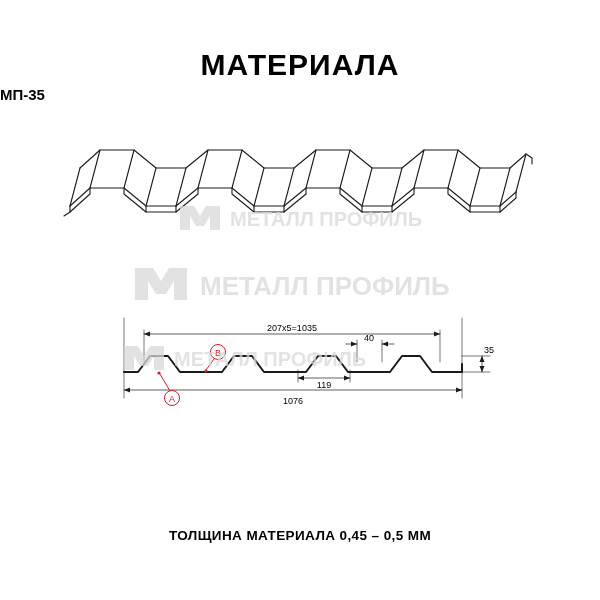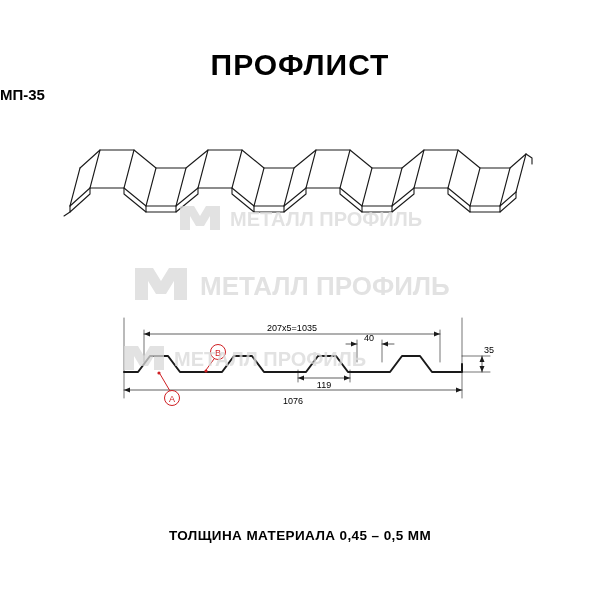--- a/index.html
+++ b/index.html
@@ -82,21 +82,21 @@
     font-size: 9px;
     fill: #000;
     font-family: "Liberation Sans", sans-serif;
   }
 </style>
 </head>
 <body>
 
 <div class="page">
 
-  <div class="title">ПРОФЛИСТ</div>
+  <div class="title">МАТЕРИАЛА</div>
   <div class="subtitle">МП-35</div>
 
   <div class="iso-wrap">
     <svg width="480" height="130" viewBox="0 0 480 130">
       <g fill="none" stroke="#1a1a1a" stroke-width="1.1" stroke-linejoin="round" stroke-linecap="round">
 
         <path d="M20 28 L40 10 L74 10 L96 28 L126 28 L148 10 L182 10 L204 28 L234 28 L256 10 L290 10 L312 28 L342 28 L364 10 L398 10 L420 28 L450 28 L466 14"></path>
 
         <path d="M10 66 L30 48 L64 48 L86 66 L116 66 L138 48 L172 48 L194 66 L224 66 L246 48 L280 48 L302 66 L332 66 L354 48 L388 48 L410 66 L440 66 L456 52"></path>
 

